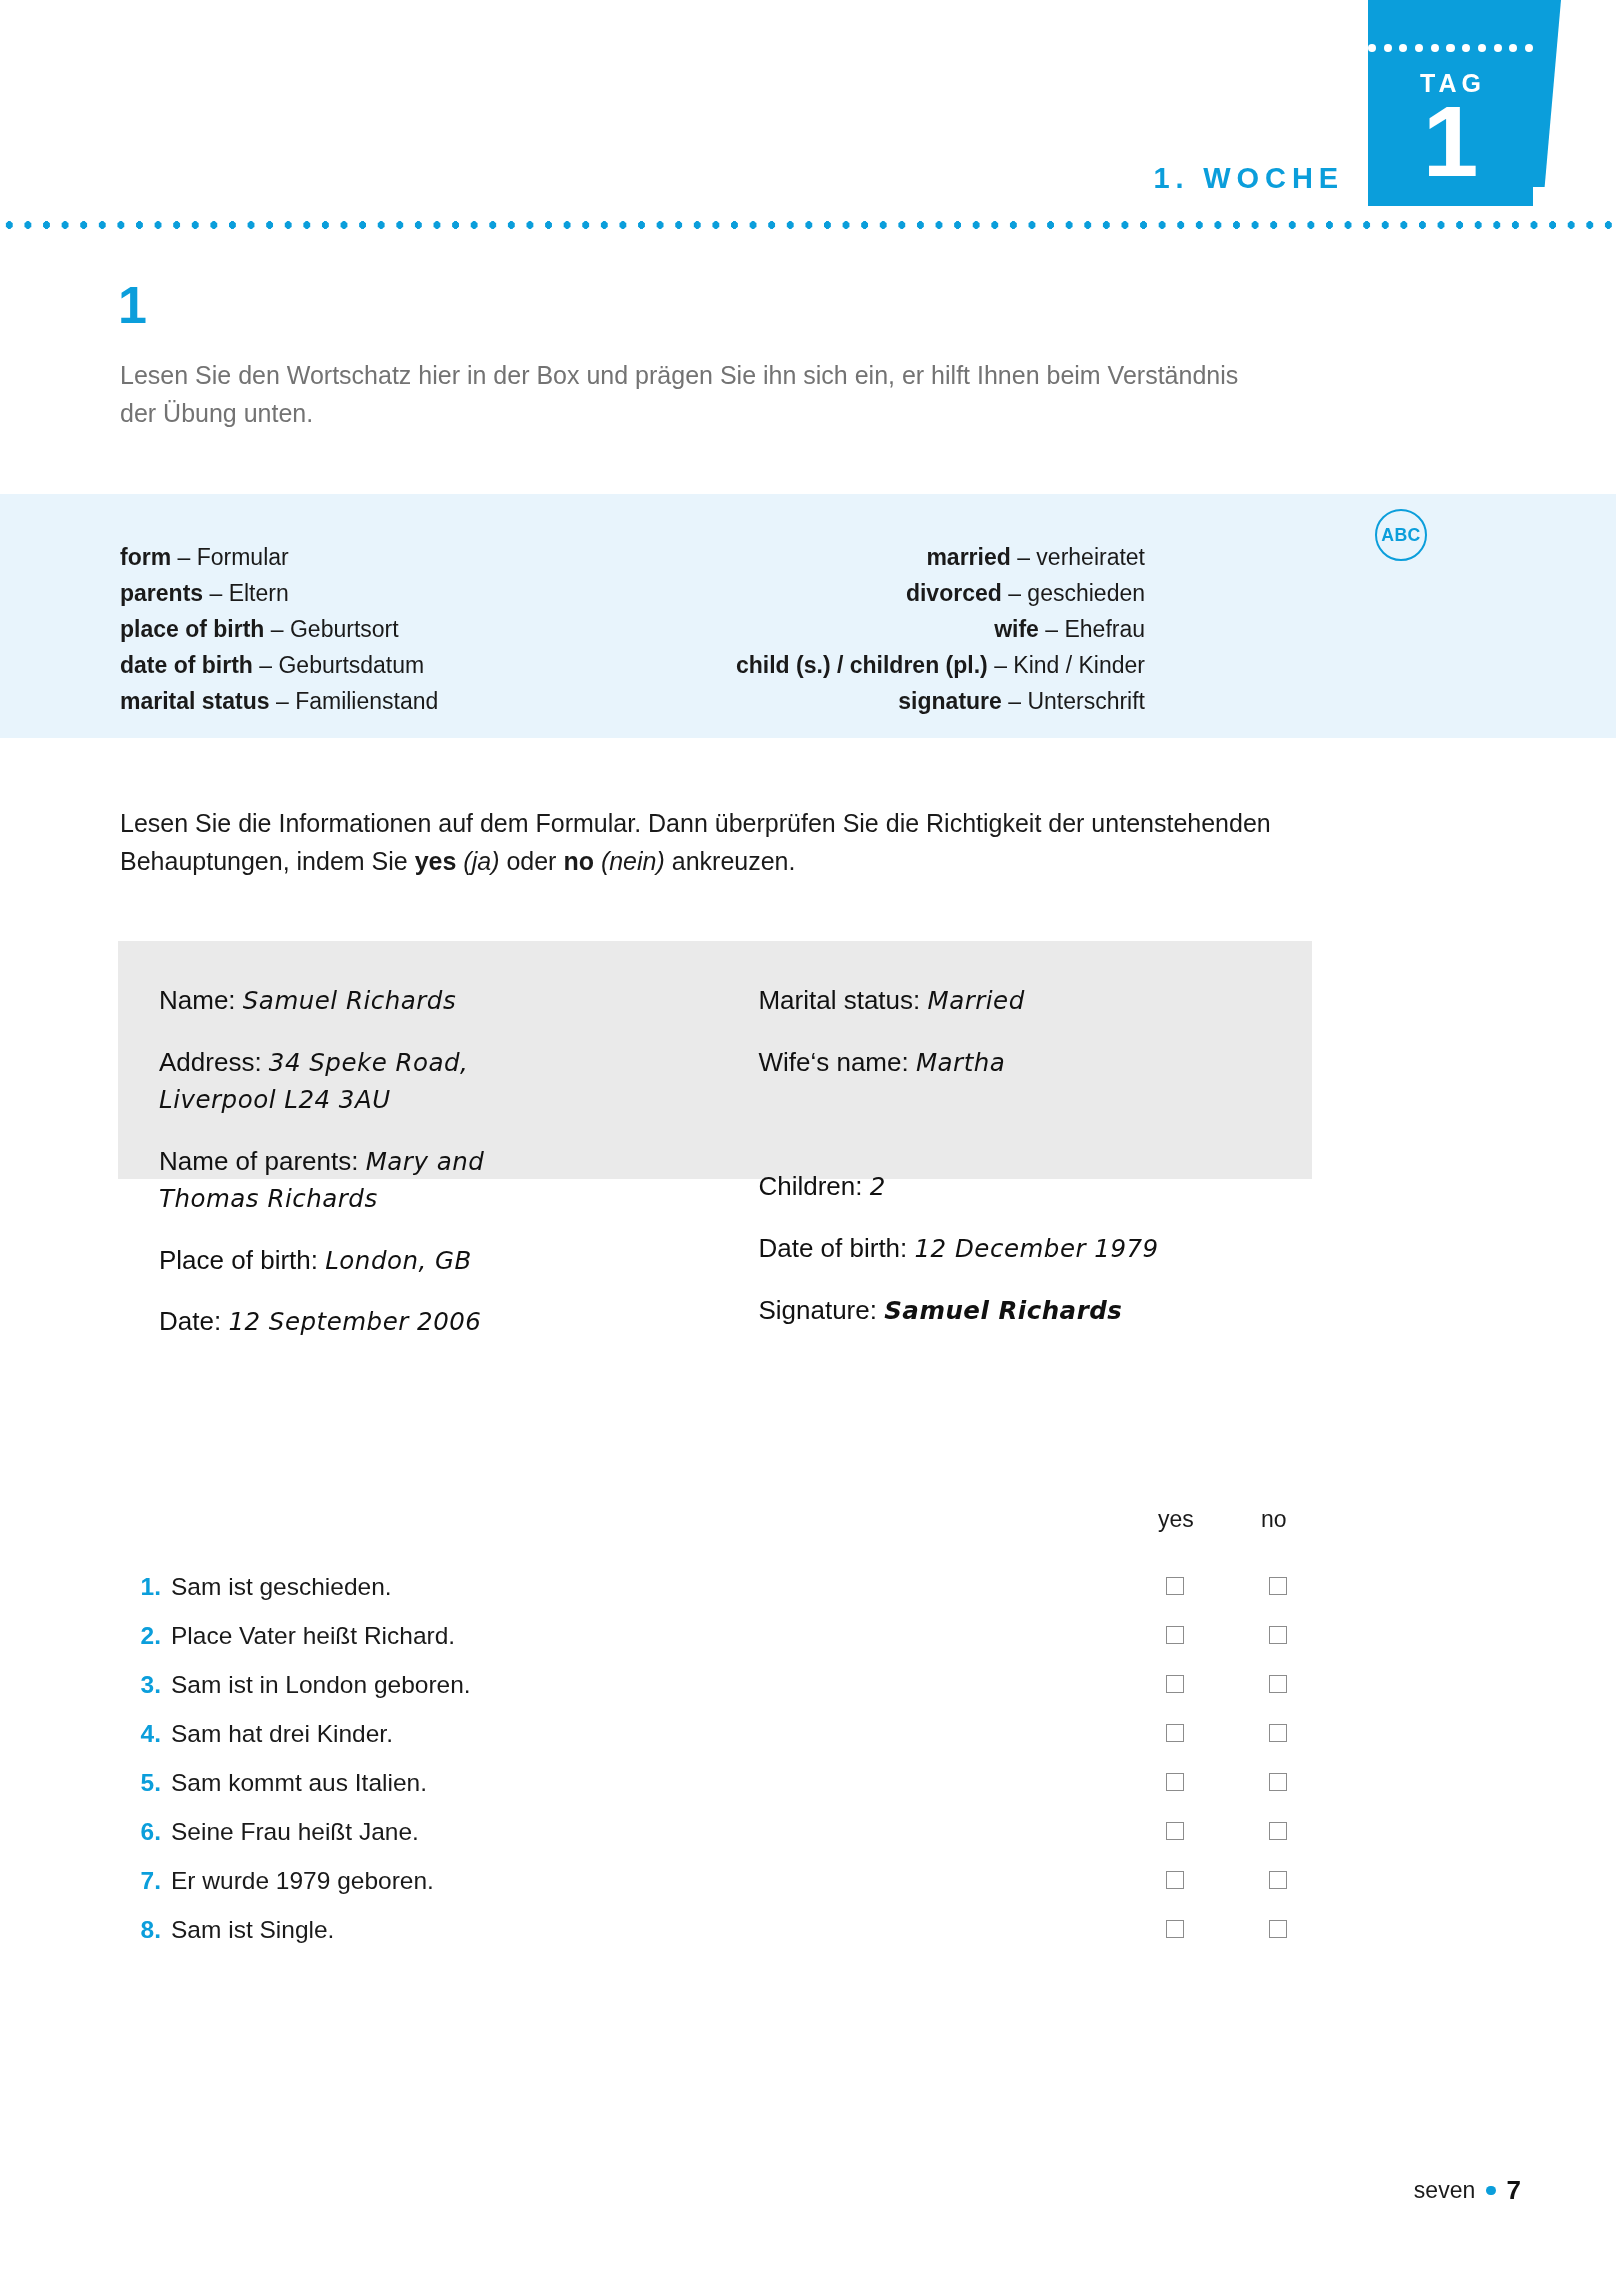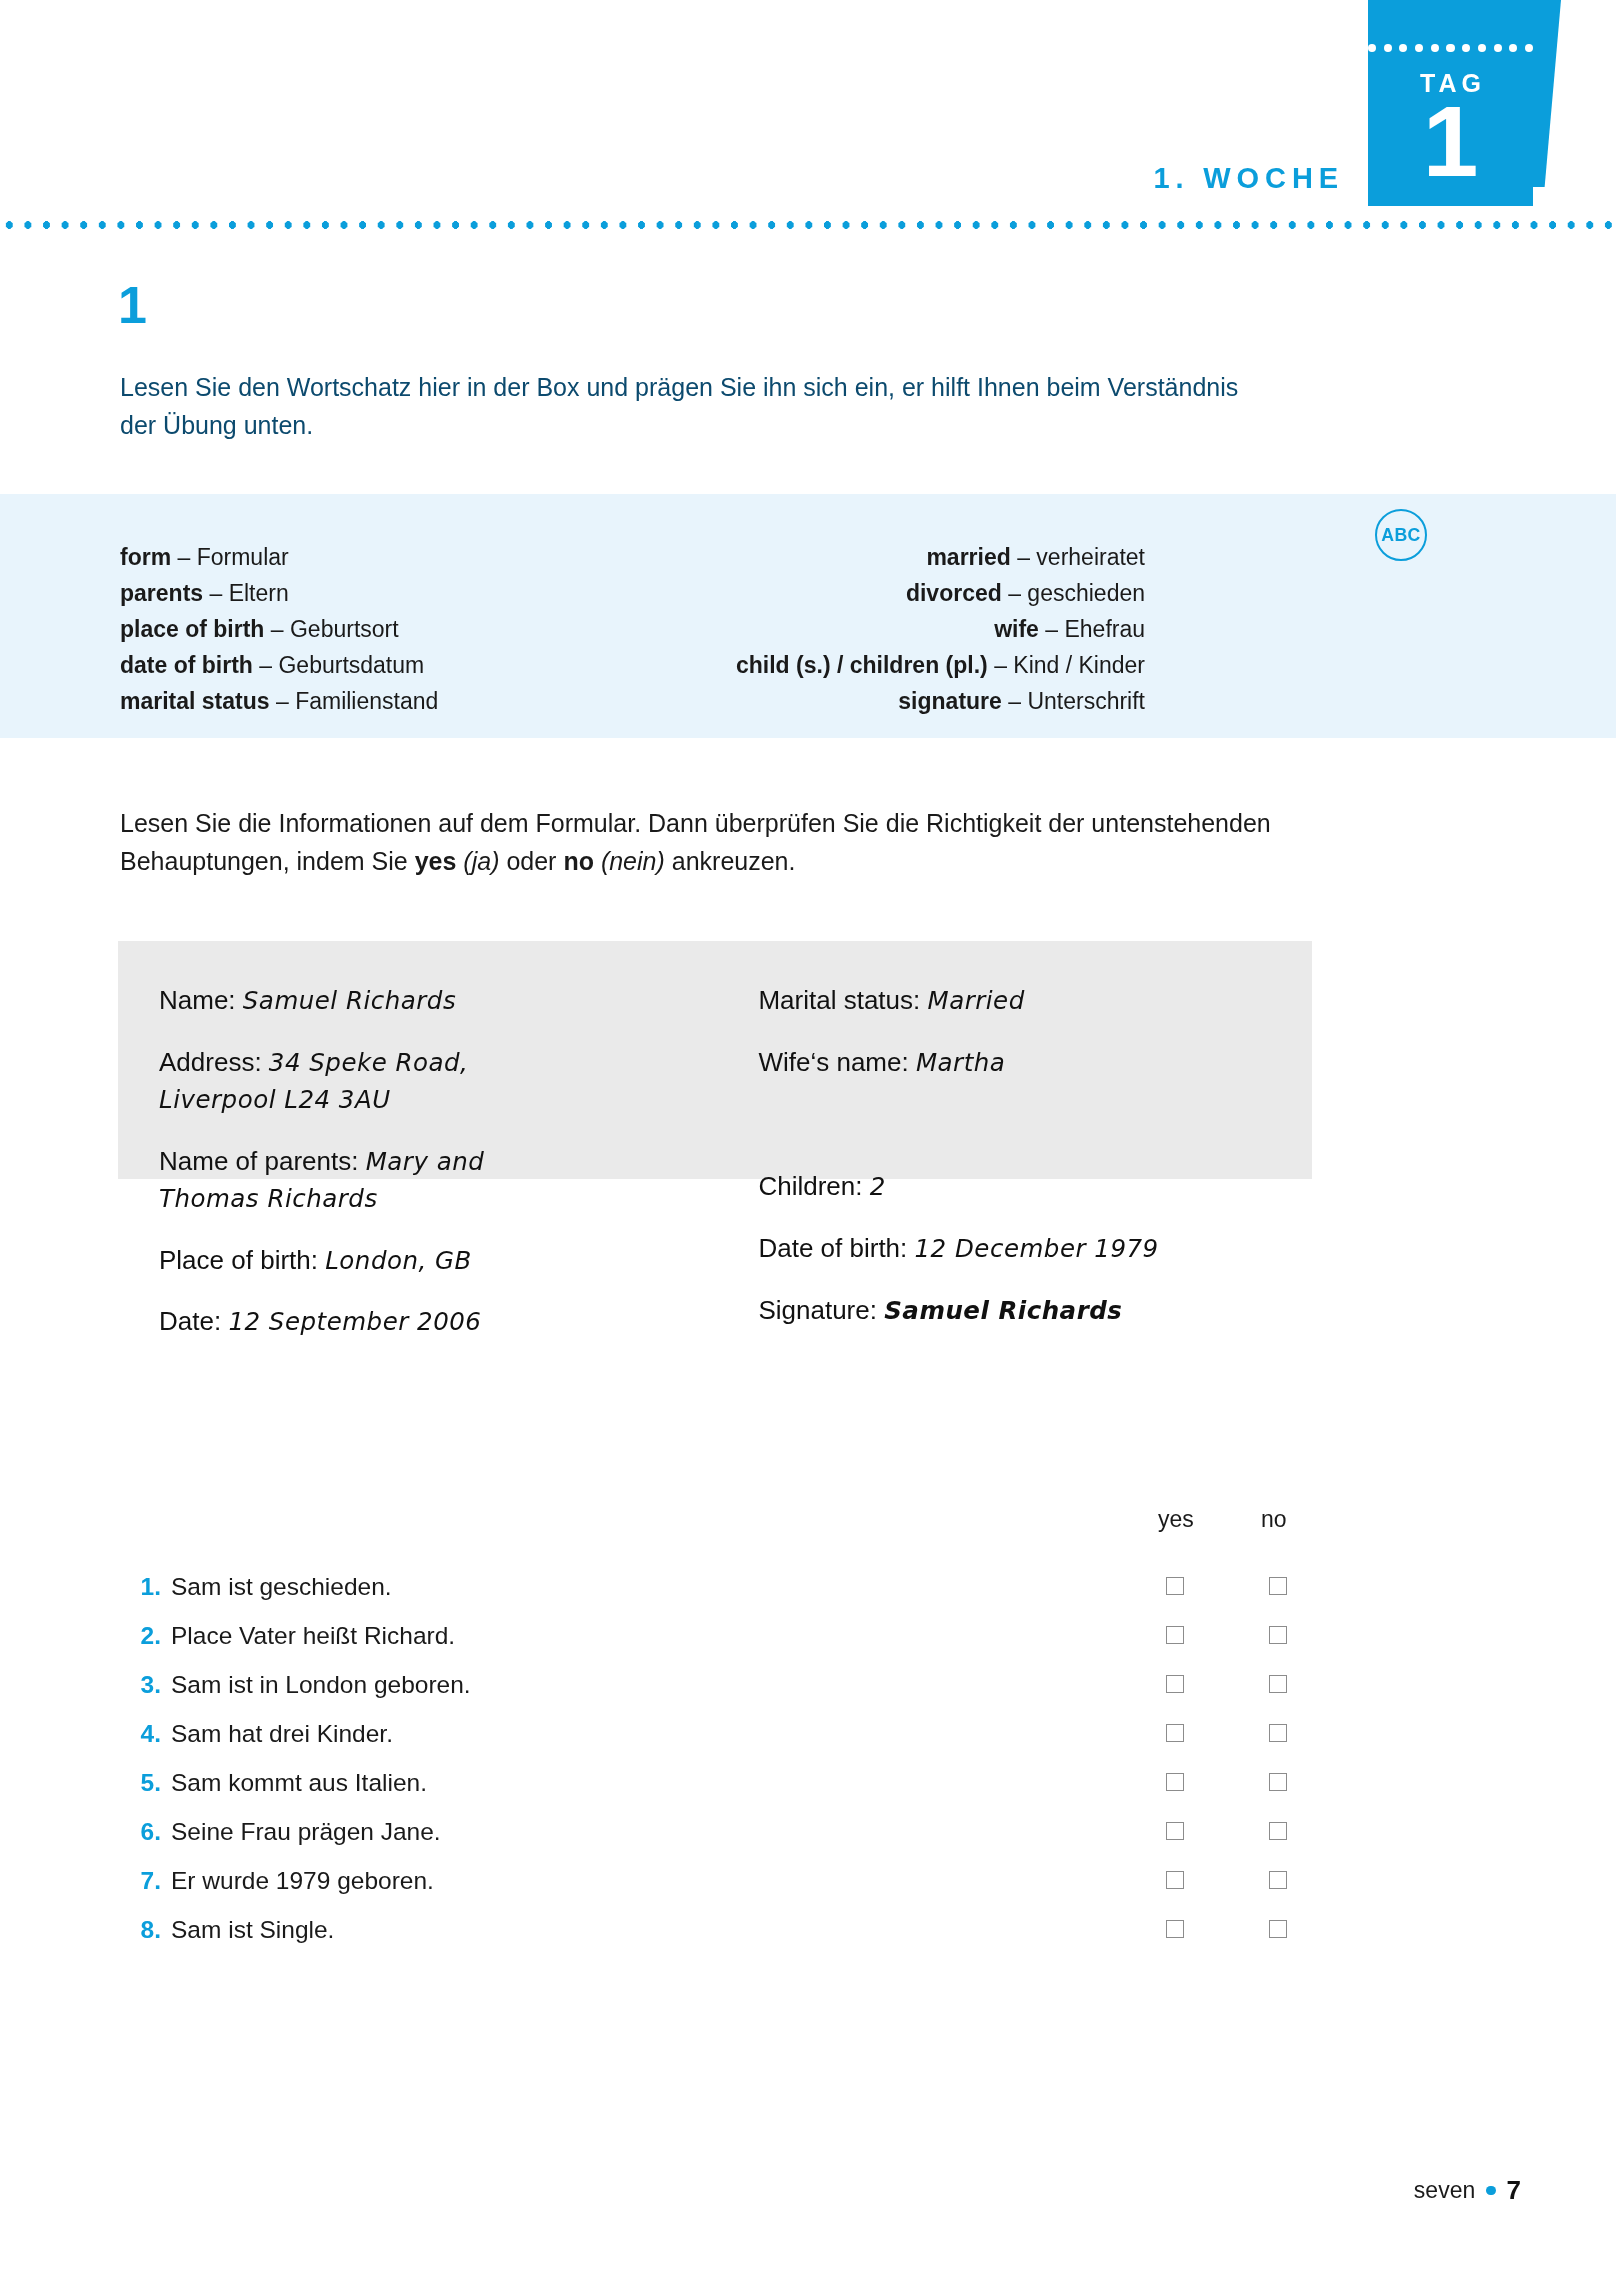--- a/index.html
+++ b/index.html
@@ -121,25 +121,25 @@
     top: 279px;
     color: #0b9edb;
     font-size: 52px;
     font-weight: bold;
     line-height: 1;
   }
 
   .intro-text {
     position: absolute;
     left: 120px;
-    top: 368px;
+    top: 356px;
     width: 1148px;
     font-size: 25px;
     line-height: 1.52;
-    color: #0c4a6e;
+    color: #737373;
   }
 
   
   .vocab-band {
     position: absolute;
     left: 0;
     top: 494px;
     width: 1616px;
     height: 244px;
     background: #e8f4fc;
@@ -495,21 +495,21 @@
 
     <div class="stmt-row">
       <span class="stmt-num">5.</span>
       <span class="stmt-text">Sam kommt aus Italien.</span>
       <span class="cbx cbx-yes"></span>
       <span class="cbx cbx-no"></span>
     </div>
 
     <div class="stmt-row">
       <span class="stmt-num">6.</span>
-      <span class="stmt-text">Seine Frau prägen Jane.</span>
+      <span class="stmt-text">Seine Frau heißt Jane.</span>
       <span class="cbx cbx-yes"></span>
       <span class="cbx cbx-no"></span>
     </div>
 
     <div class="stmt-row">
       <span class="stmt-num">7.</span>
       <span class="stmt-text">Er wurde 1979 geboren.</span>
       <span class="cbx cbx-yes"></span>
       <span class="cbx cbx-no"></span>
     </div>

